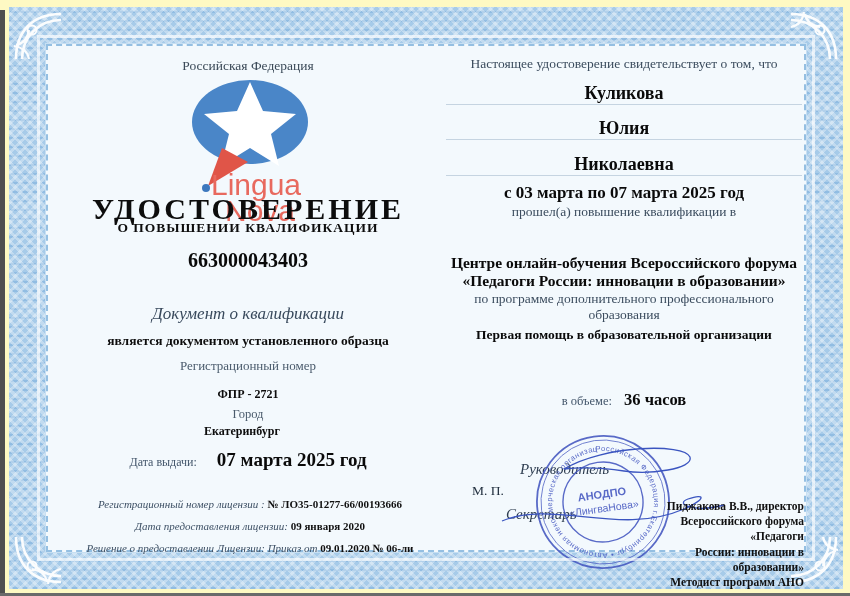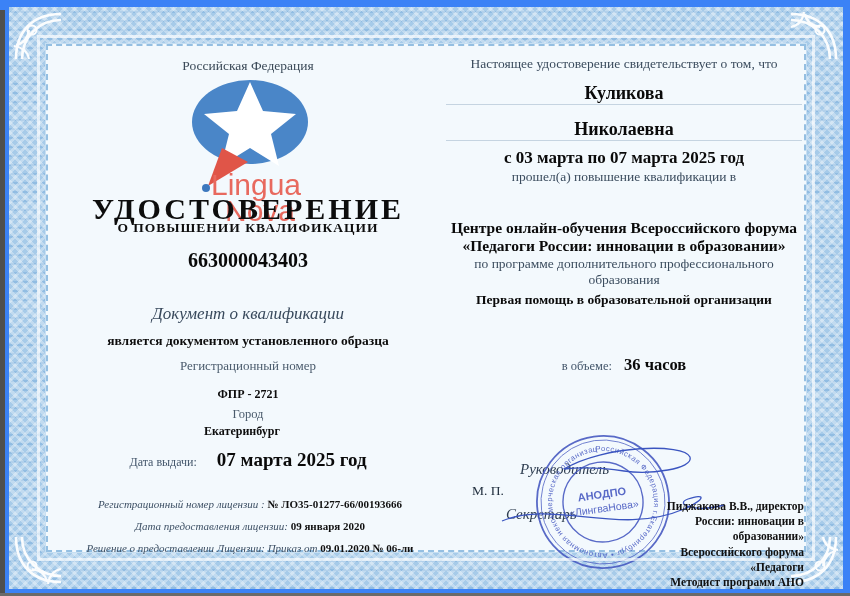--- a/index.html
+++ b/index.html
@@ -1,16 +1,16 @@
 <!DOCTYPE html>
 <html><head>
 <meta charset="utf-8">
 <style>
   html,body{margin:0;padding:0;background:#e9e9e9;}
-  .page{position:relative;width:850px;height:596px;background:#3b82f6;overflow:hidden;
+  .page{position:relative;width:850px;height:596px;background:#fef9c3;overflow:hidden;
         font-family:"Liberation Serif", serif;}
   .scan-edge-left{position:absolute;left:0;top:10px;width:5px;height:586px;background:#4f4f4f;}
   .scan-edge-bottom{position:absolute;left:0;bottom:0;width:850px;height:3px;background:#6a6a6a;}
 
   
   .cert-border{position:absolute;left:9px;top:7px;right:7px;bottom:7px;
     background:
       repeating-linear-gradient(45deg, rgba(255,255,255,.30) 0 3px, rgba(255,255,255,0) 3px 7px),
       repeating-linear-gradient(-45deg, rgba(255,255,255,.30) 0 3px, rgba(255,255,255,0) 3px 7px),
       repeating-linear-gradient(0deg, rgba(110,165,215,.38) 0 2px, rgba(110,165,215,0) 2px 9px),
@@ -144,20 +144,21 @@
           <div class="row">
             <span class="lbl">Решение о предоставлении Лицензии: Приказ от</span>
             <span class="val">09.01.2020   № 06-ли</span>
           </div>
         </div>
       </div>
 
       <div class="col-right">
         <div class="statement">Настоящее удостоверение свидетельствует о том, что</div>
         <div class="name-line nm1">Куликова</div>
+        <div class="name-line nm2">Юлия</div>
         <div class="name-line nm3">Николаевна</div>
         <div class="period">с 03 марта по 07 марта 2025 год</div>
         <div class="passed">прошел(а) повышение квалификации в</div>
         <div class="org1">Центре онлайн-обучения Всероссийского форума</div>
         <div class="org2">«Педагоги России: инновации в образовании»</div>
         <div class="program-label">по программе дополнительного профессионального образования</div>
         <div class="program-name">Первая помощь в образовательной организации</div>
 
         <div class="volume">
           <span class="lbl">в объеме:</span>
@@ -183,22 +184,22 @@
             <text x="71" y="81" text-anchor="middle" font-size="10.5" fill="#4457c0" font-family="Liberation Sans, sans-serif">«ЛингваНова»</text>
           </svg>
 
           <svg class="signature-overlay" viewBox="0 0 370 130">
             <path d="M120,28 C160,4 240,2 246,16 C250,28 205,34 180,30 C160,27 140,26 120,28" fill="none" stroke="#3b55c0" stroke-width="1.3"></path>
             <path d="M58,80 C110,58 175,96 240,68 C262,58 262,52 244,58 C230,63 250,72 280,64" fill="none" stroke="#3b55c0" stroke-width="1.3"></path>
           </svg>
 
           <div class="signers">
             <div>Пиджакова В.В., директор</div>
+            <div>Всероссийского форума «Педагоги</div>
             <div>России: инновации в образовании»</div>
-            <div>Всероссийского форума «Педагоги</div>
             <div>Методист программ АНО ДПО</div>
             <div>«ЛингваНова» Зализецкая Е.Г.</div>
           </div>
         </div>
       </div>
 
     </div>
   </div>
   <div class="scan-edge-left"></div>
   <div class="scan-edge-bottom"></div>

